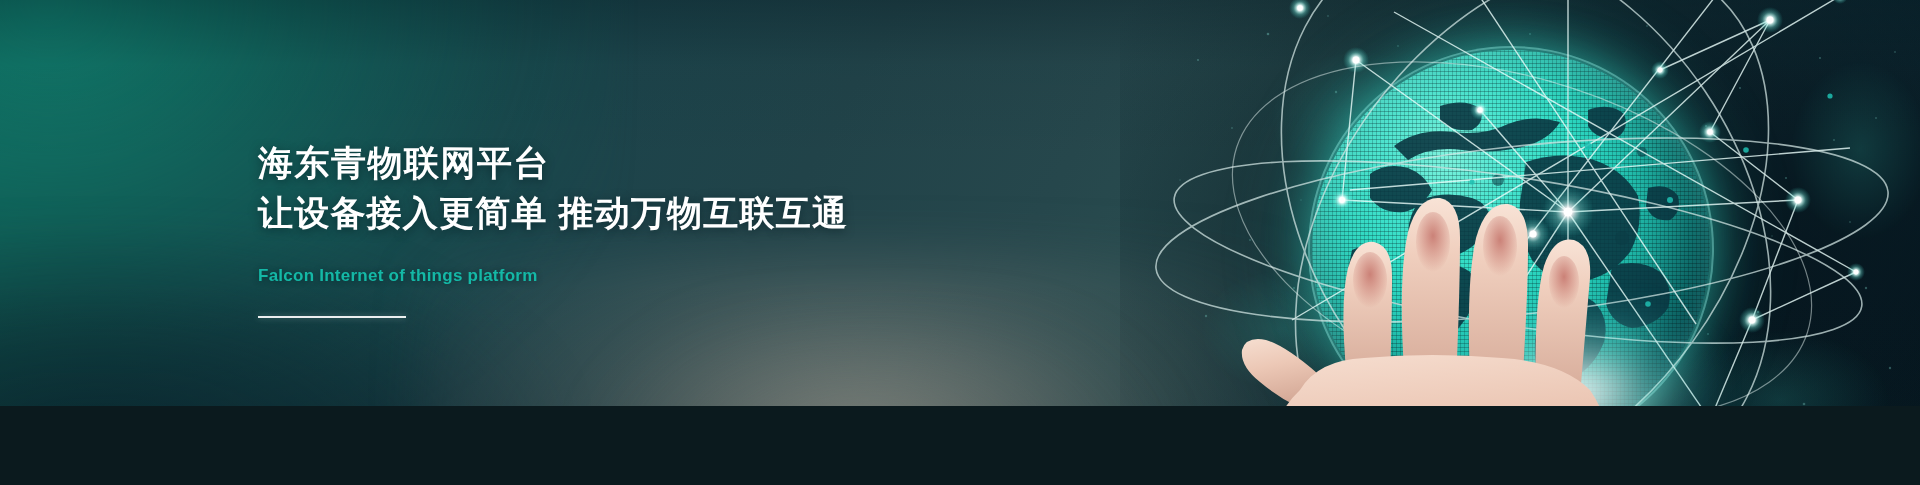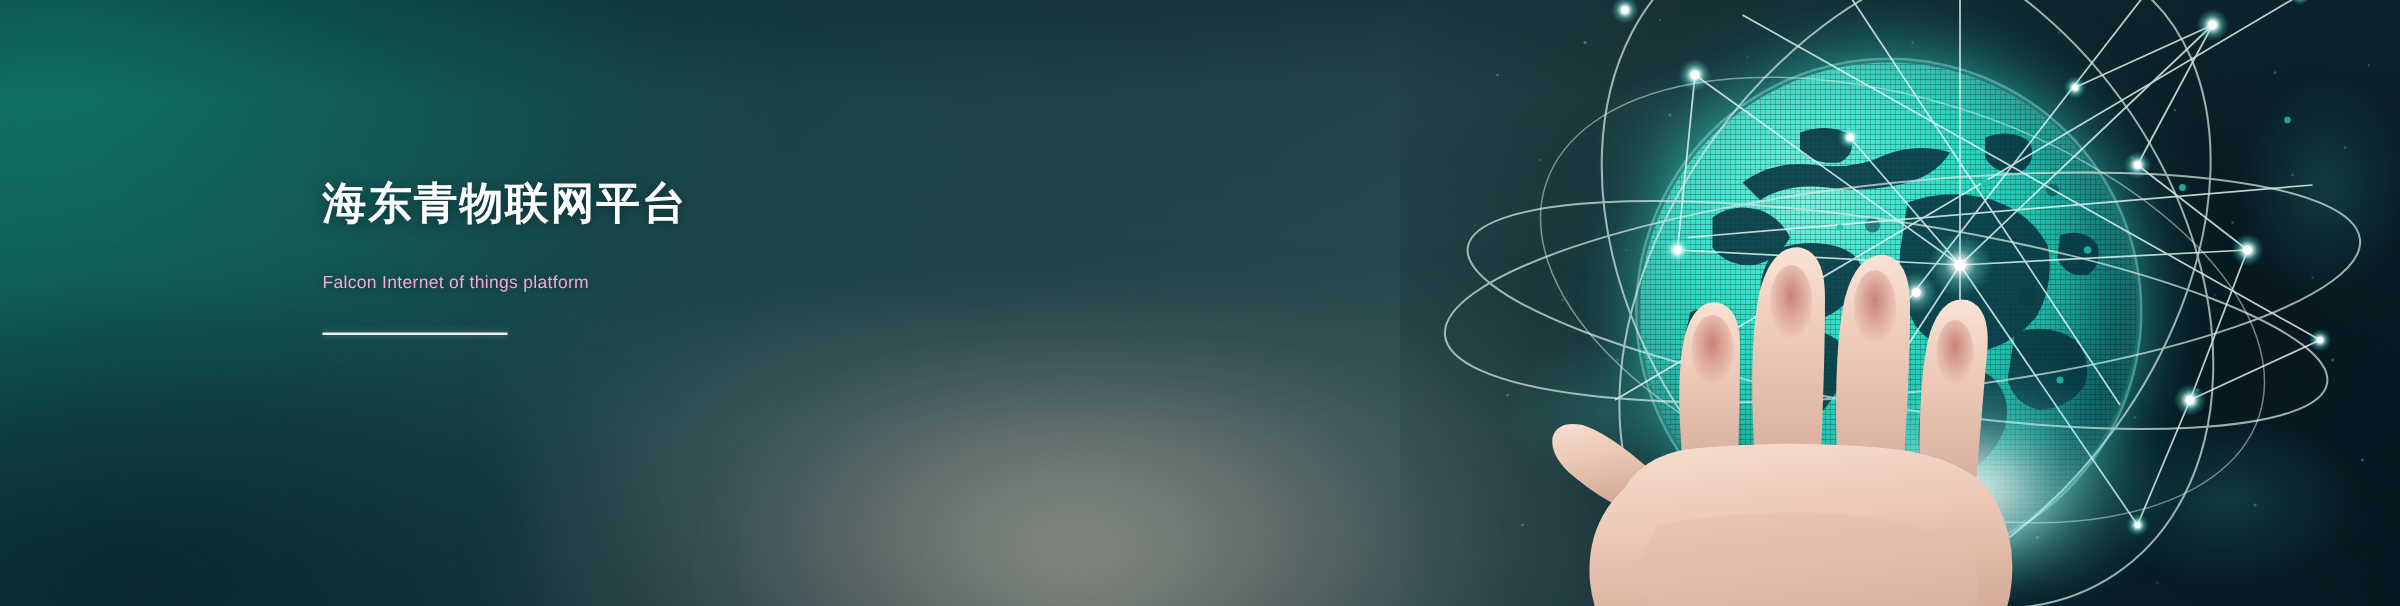--- a/index.html
+++ b/index.html
@@ -5,21 +5,21 @@
   html, body {
     margin: 0;
     padding: 0;
     background: #0b1a1e;
   }
   * { box-sizing: border-box; }
 
   .banner {
     position: relative;
     width: 1920px;
-    height: 485px;
+    height: 406px;
     overflow: hidden;
     font-family: "Liberation Sans", "DejaVu Sans", sans-serif;
     background: #14383f;
   }
 
   
   .bg-base {
     position: absolute; inset: 0;
     background:
       linear-gradient(118deg,
@@ -185,23 +185,23 @@
     font-size: 35px;
     font-weight: bold;
     letter-spacing: 1.5px;
     line-height: 50px;
     text-shadow: 0 2px 10px rgba(0,24,30,0.55);
     white-space: nowrap;
   }
   .title-line.second { letter-spacing: 1.2px; }
   .sub-block { margin-top: 24px; }
   .sub-line {
-    color: #f9a8d4;
-    font-size: 14px;
-    font-weight: 400;
+    color: #14b8a6;
+    font-size: 17px;
+    font-weight: 700;
     line-height: 27px;
     letter-spacing: 0.25px;
     text-shadow: 0 1px 6px rgba(0,22,28,0.45);
     white-space: nowrap;
   }
   .divider {
     margin-top: 27px;
     width: 148px;
     height: 2px;
     background: #ffffff;
@@ -473,19 +473,20 @@
                  Q466 528 458 576 Q448 626 404 640 L168 640
                  Q128 616 122 566 Q118 520 150 490 Z" fill="url(#skinA)"></path>
         <path d="M176 520 Q248 506 330 512 Q398 518 430 548
                  Q438 586 416 618 L200 618 Q162 590 160 552 Z" fill="#e3bdab" opacity="0.42"></path>
       </g>
     </svg>
   </div>
 
   <div class="copy">
     <div class="title-line">海东青物联网平台</div>
+    <div class="title-line second">让设备接入更简单 推动万物互联互通</div>
     <div class="sub-block">
       <div class="sub-line">Falcon Internet of things platform</div>
     </div>
     <div class="divider"></div>
   </div>
 
 </div>
 
 </body></html>

